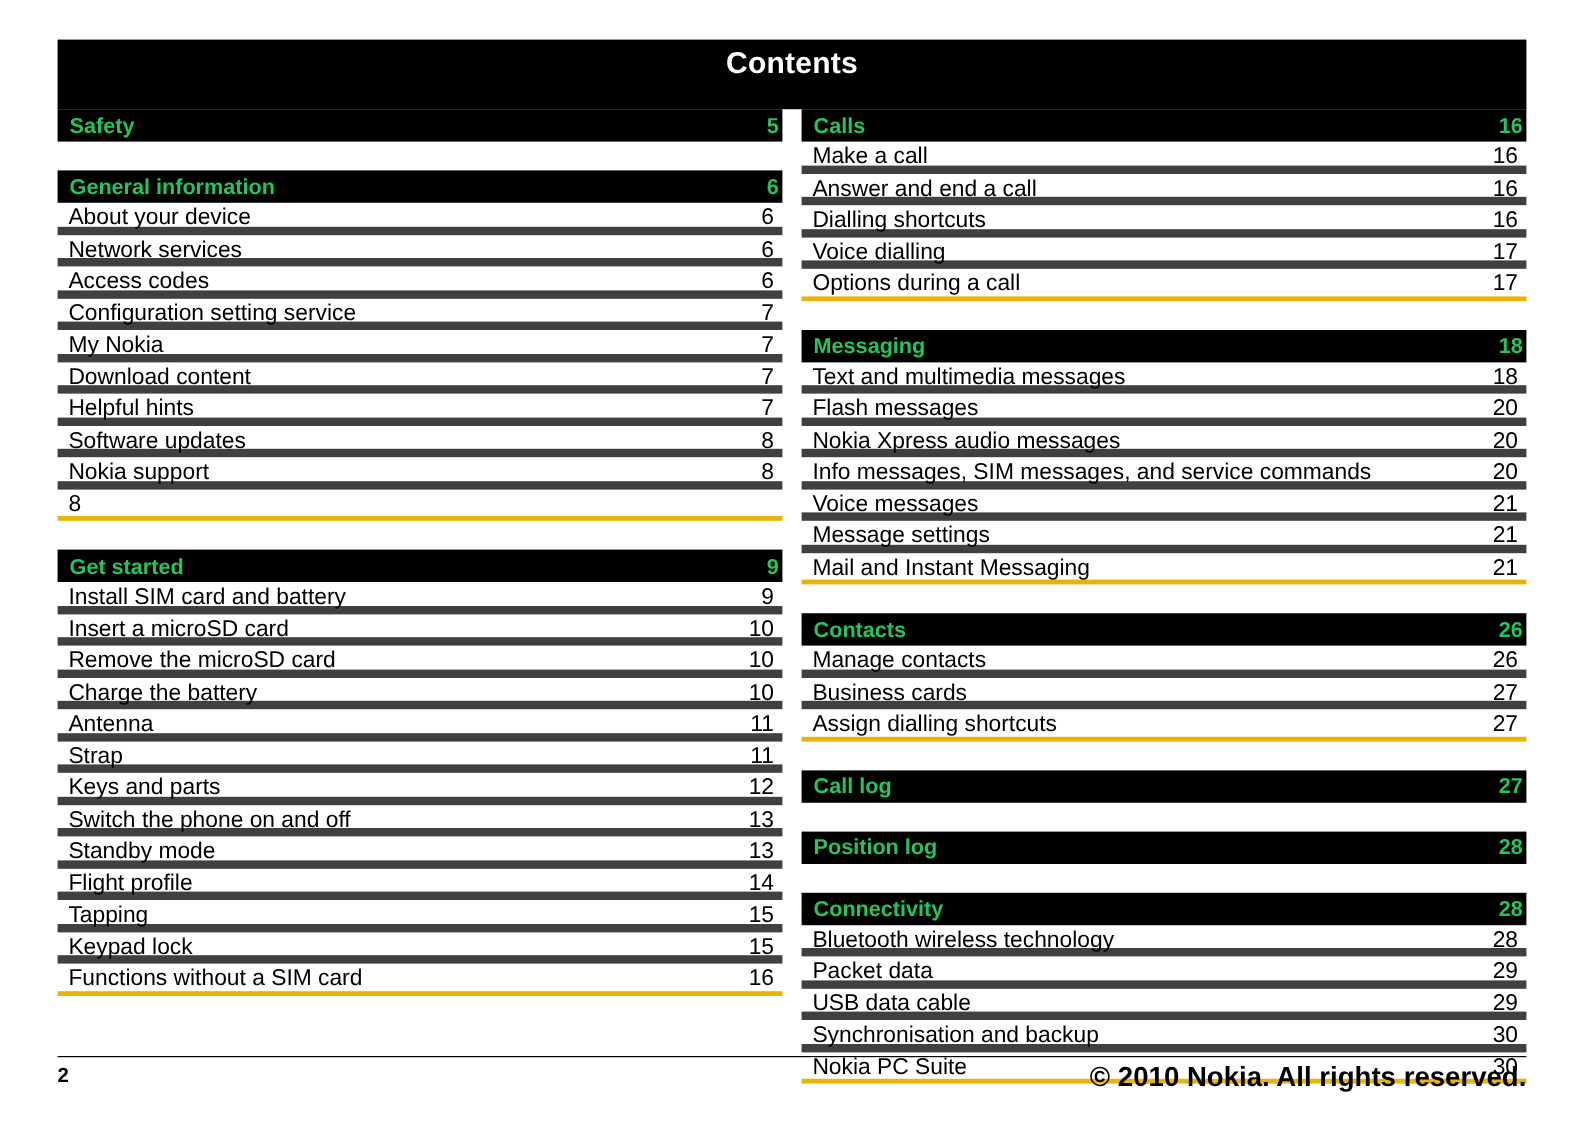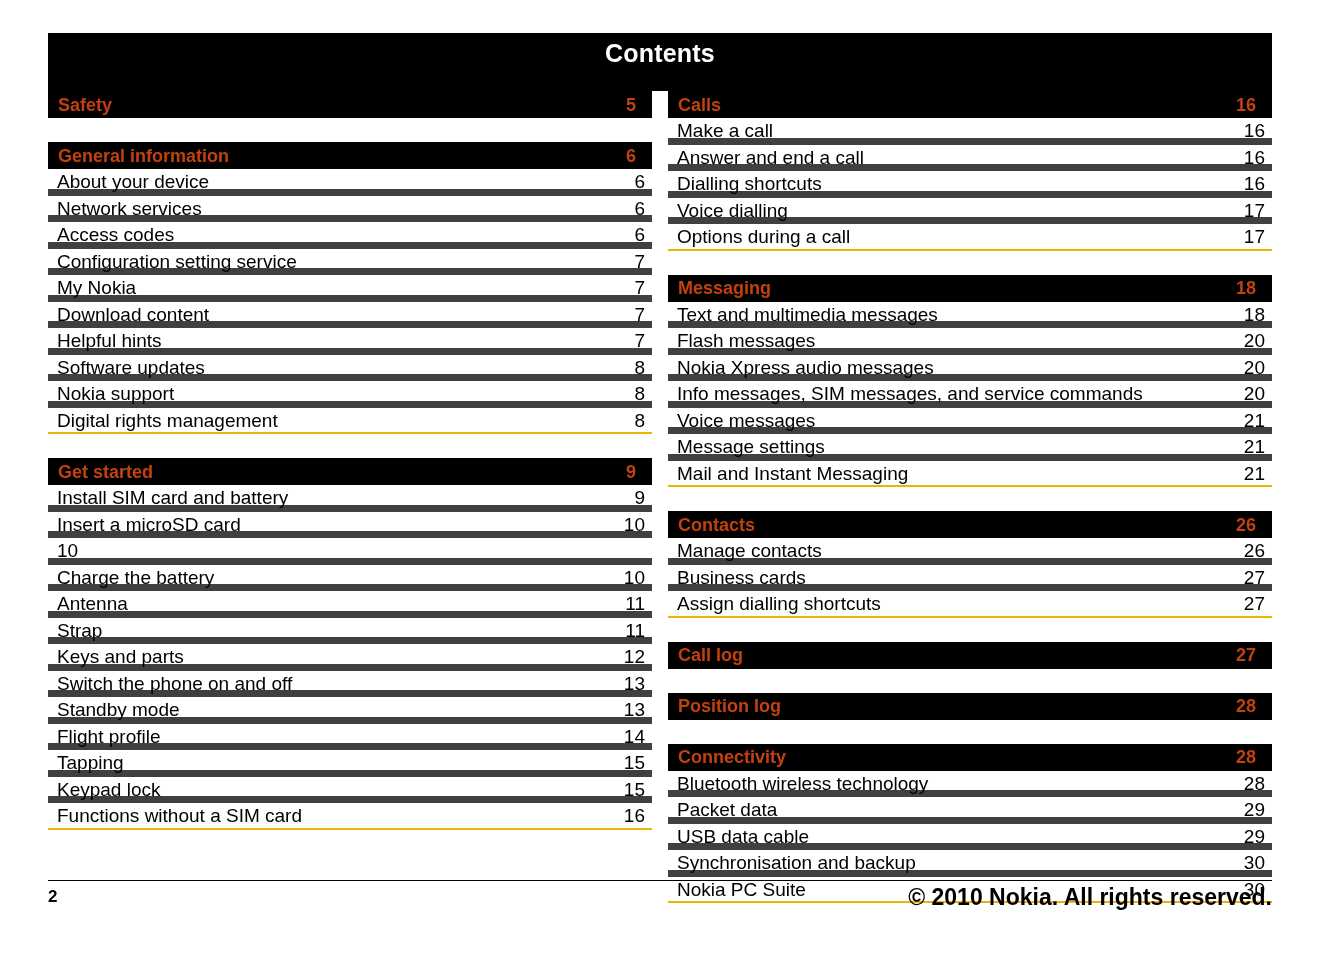--- a/index.html
+++ b/index.html
@@ -50,27 +50,27 @@
     letter-spacing: 0.2px;
   }
 
   
   .group { margin-bottom: 24px; }
   .group:last-child { margin-bottom: 0; }
 
   
   .section-head {
     background: #000000;
-    color: #c2410c;
+    color: #22c55e;
     display: flex;
     align-items: center;
     justify-content: space-between;
     height: 27px;
     box-sizing: border-box;
-    padding: 0 16px 0 10px;
+    padding: 0 3px 0 10px;
   }
   .section-head .label {
     font-size: 18px;
     font-weight: bold;
     line-height: 18px;
     white-space: nowrap;
   }
   .section-head .page-no {
     font-size: 18px;
     font-weight: bold;
@@ -92,21 +92,21 @@
   .entry .label {
     font-size: 19px;
     line-height: 25px;
     white-space: nowrap;
   }
   .entry .page-no {
     font-size: 19px;
     line-height: 25px;
     text-align: right;
   }
-  .entry.last { border-bottom: 2px solid #eab308; }
+  .entry.last { border-bottom: 4px solid #eab308; }
 
   
   .footer {
     position: absolute;
     left: 48px;
     right: 50px;
     top: 880px;
     border-top: 1.5px solid #000000;
     display: flex;
     align-items: flex-start;
@@ -176,38 +176,38 @@
           </div>
           <div class="entry">
             <span class="label">Software updates</span>
             <span class="page-no">8</span>
           </div>
           <div class="entry">
             <span class="label">Nokia support</span>
             <span class="page-no">8</span>
           </div>
           <div class="entry last">
-            <span class="label">Digital rights management</span>
             <span class="page-no">8</span>
           </div>
         </div>
         <div class="group">
           <div class="section-head">
             <span class="label">Get started</span>
             <span class="page-no">9</span>
           </div>
           <div class="entry">
             <span class="label">Install SIM card and battery</span>
             <span class="page-no">9</span>
           </div>
           <div class="entry">
             <span class="label">Insert a microSD card</span>
             <span class="page-no">10</span>
           </div>
           <div class="entry">
+            <span class="label">Remove the microSD card</span>
             <span class="page-no">10</span>
           </div>
           <div class="entry">
             <span class="label">Charge the battery</span>
             <span class="page-no">10</span>
           </div>
           <div class="entry">
             <span class="label">Antenna</span>
             <span class="page-no">11</span>
           </div>

